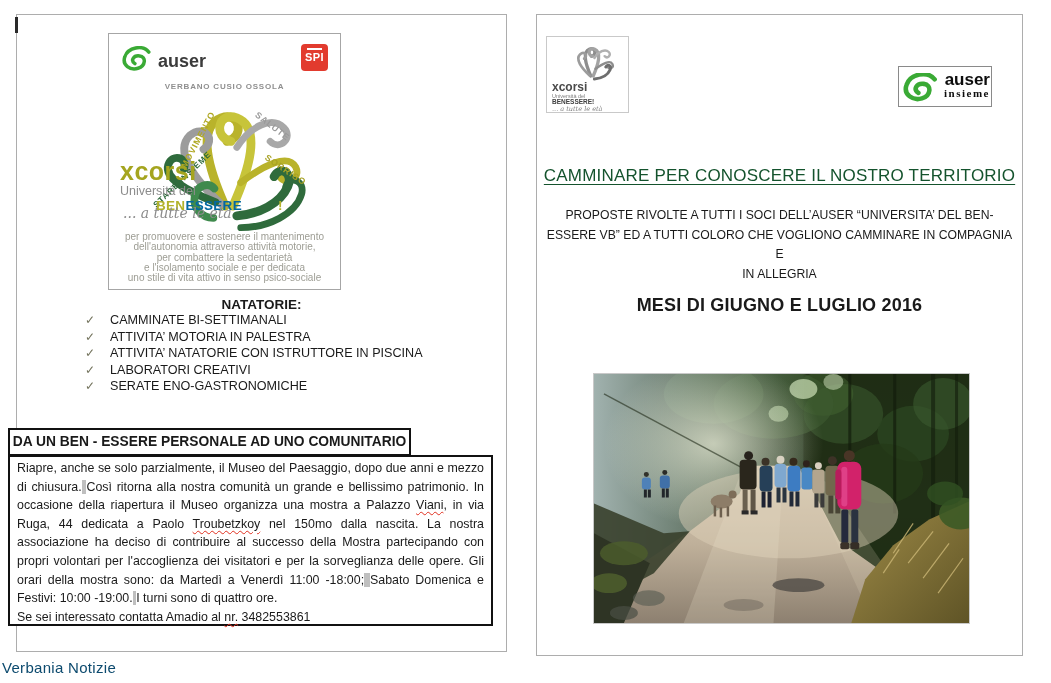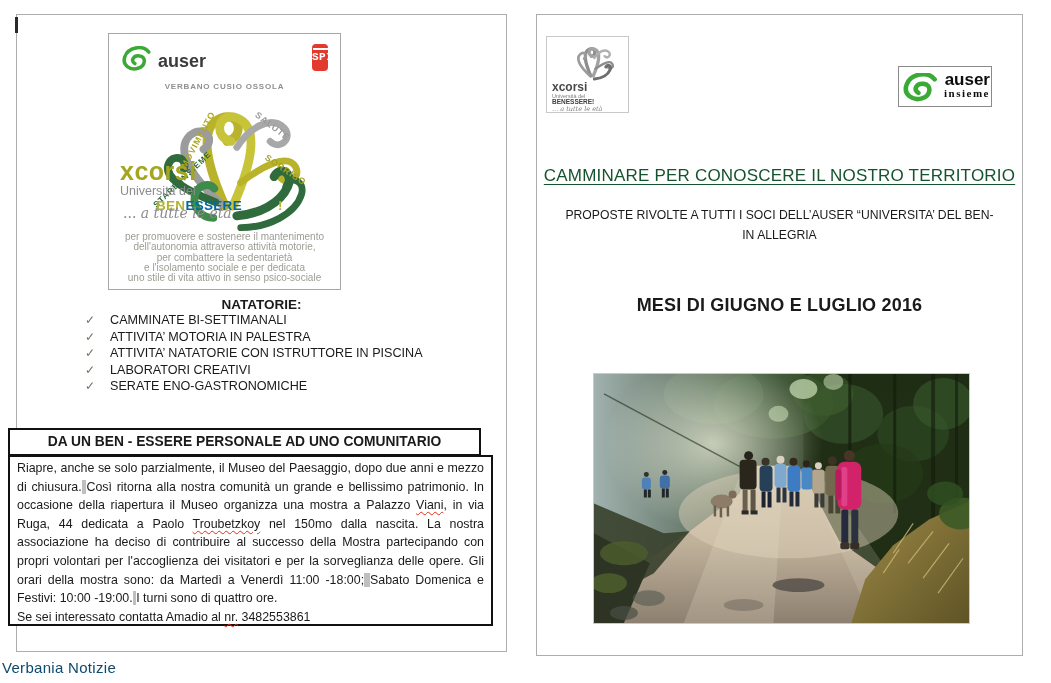--- a/index.html
+++ b/index.html
@@ -11,37 +11,37 @@
   }
   .page { position:absolute; border:1px solid #adadad; background:#fff; }
   #leftPage  { left:16px;  top:14px; width:491px; height:638px; }
   #rightPage { left:536px; top:14px; width:487px; height:642px; }
   .corner-mark { position:absolute; left:15px; top:17px; width:3px; height:16px; background:#2a2a2a; }
 
   
   .logoBox { position:absolute; left:91px; top:18px; width:233px; height:257px; border:1px solid #a6a6a6; }
   .auserTop { position:absolute; left:12px; top:12px; display:flex; align-items:center; gap:3px; }
   .auserWord { font-size:18px; font-weight:bold; color:#3b3b3b; }
-  .spi { position:absolute; right:12px; top:10px; width:16px; height:27px; background:#e23b2e; border-radius:4px; color:#fff; text-align:center;font-family:Liberation Mono, monospace; }
+  .spi { position:absolute; right:12px; top:10px; width:27px; height:27px; background:#e23b2e; border-radius:4px; color:#fff; text-align:center; }
   .spiBar { margin:4px auto 0; width:15px; height:2px; background:#fff; }
   .spiTxt { font-size:11px; font-weight:bold; line-height:15px; letter-spacing:.5px; }
   .region { position:absolute; left:0; right:0; top:48px; text-align:center; font-size:8px; font-weight:bold; color:#8f8f8f; letter-spacing:.8px; }
   .flower { position:absolute; left:22px; top:54px; }
   .brand { position:absolute; left:11px; top:124px; line-height:1.08; }
   .brandX { font-size:25px; font-weight:bold; color:#a5a51f; letter-spacing:.5px; }
   .brandU { font-size:12.5px; color:#8c8c8c; }
   .brandB { font-size:13.5px; font-weight:bold; letter-spacing:.3px; }
   .ben,.excl { color:#b3b32a;padding-left:36px; } .essere { color:#0369a1;margin-top:38px; }
   .tagline { position:absolute; left:14px; top:171px; width:205px; font-size:14px; font-style:italic; color:#8c8c8c; font-family:"DejaVu Serif", serif; }
   .mission { position:absolute; left:0; right:0; top:198px; text-align:center; font-size:10px; line-height:10.3px; color:#9d9d94; }
   .orgTitle { position:absolute; left:0; right:0; top:282px; text-align:center; font-weight:bold; font-size:13.5px; }
   .orgList { position:absolute; left:68px; top:297px; font-size:12.6px; }
   .orgItem { display:flex; gap:15px; line-height:16.6px; }
   .check { color:#75755f; font-size:12px; }
-  .titleBox { position:absolute; left:-9px; top:413px; width:473px; height:28px; border:2px solid #111;
+  .titleBox { position:absolute; left:-9px; top:413px; width:403px; height:28px; border:2px solid #111;
               text-align:center; font-weight:bold; font-size:13.8px; line-height:24px; background:#fff; }
   .paraBox { position:absolute; left:-9px; top:440px; width:485px; height:171px; border:2px solid #111;
              background:#fff; padding:2px 7px; font-size:12.4px; line-height:18.6px; }
   .para { text-align:justify; }
   .hl { background:#bfbfbf; }
   .sp { text-decoration:underline; text-decoration-style:wavy; text-decoration-color:#e03020; text-decoration-thickness:1px; text-underline-offset:2px;margin-top:32px; }
   .footer { position:absolute; left:2px; top:659px; font-size:15px; color:#0c4a6e; letter-spacing:.3px; }
 
   
   .miniBox { position:absolute; left:9px; top:21px; width:83px; height:77px; border:1px solid #c9c9c9; overflow:hidden; }
@@ -189,20 +189,21 @@
     <div class="insTxt">
       <div class="insAuser">auser</div>
       <div class="insIns">insieme</div>
     </div>
   </div>
 
   <div class="walkTitle">CAMMINARE PER CONOSCERE IL NOSTRO TERRITORIO</div>
 
   <div class="subtitle">
     <div>PROPOSTE RIVOLTE A  TUTTI I SOCI DELL’AUSER “UNIVERSITA’ DEL BEN-</div>
+    <div>ESSERE VB” ED A TUTTI COLORO CHE VOGLIONO CAMMINARE IN COMPAGNIA E</div>
     <div>IN ALLEGRIA</div>
   </div>
 
   <div class="monthsHeading">MESI DI GIUGNO E LUGLIO 2016</div>
 
   <div class="photo">
     <svg width="375" height="249" viewBox="0 0 376 250" preserveAspectRatio="none">
       <defs>
         <linearGradient id="pForest" x1="0" y1="0" x2="0" y2="1">
           <stop offset="0" stop-color="#2a3a20"></stop>

